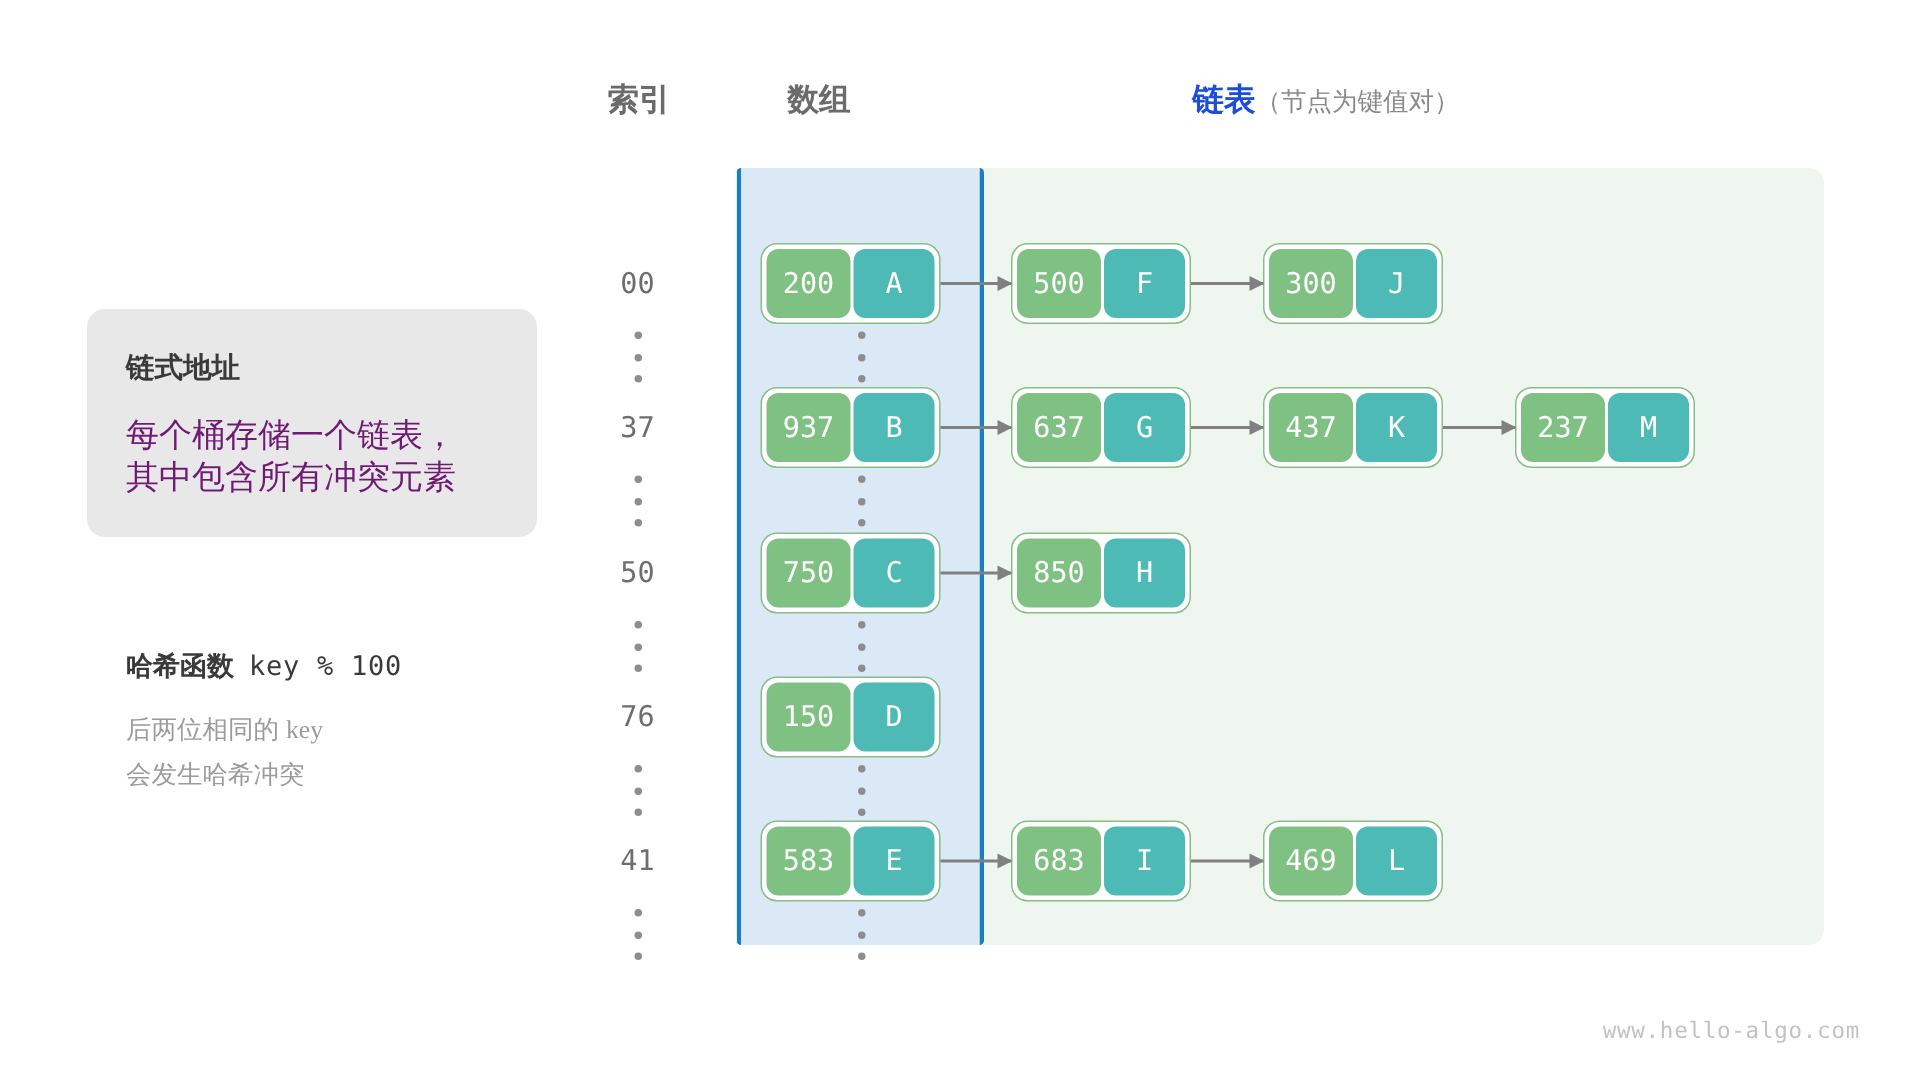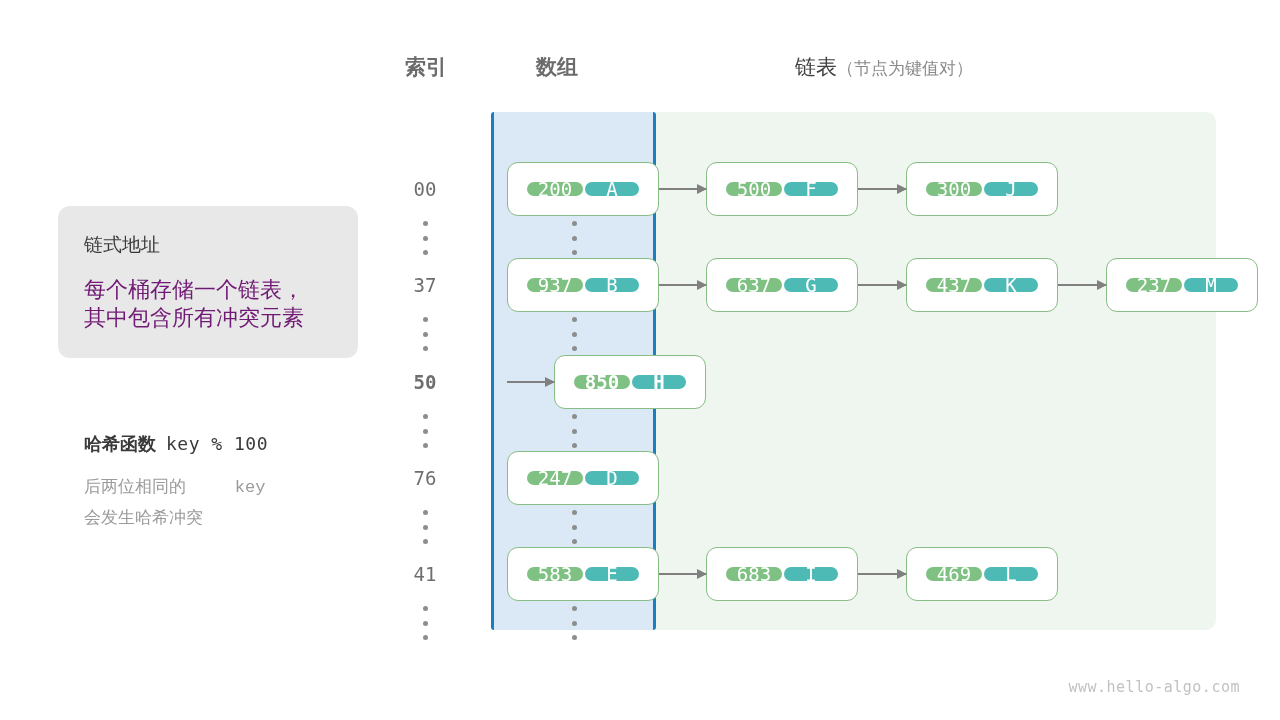--- a/index.html
+++ b/index.html
@@ -25,25 +25,25 @@
   }
   .hdr {
     position: absolute;
     font-size: 21px;
     font-weight: bold;
     color: #6b6b6b;
     white-space: nowrap;
     line-height: 34px;
   }
   .hdr-index { left: 405px; }
-  .hdr-array { left: 536px; }
+  .hdr-array { left: 525px; }
   .hdr-list  { left: 795px; }
   .hdr-list .accent {
-    color: #404040;
-    font-weight: normal;
+    color: #1d4ed8;
+    font-weight: bold;
   }
   .hdr-list .sub {
     color: #8a8a8a;
     font-weight: normal;
     font-size: 17px;
   }
 
   
   .info-card {
     position: absolute;
@@ -51,21 +51,21 @@
     top: 206px;
     width: 300px;
     height: 152px;
     background: #e8e8e8;
     border-radius: 12px;
     box-sizing: border-box;
     padding: 26px 0 0 26px;
   }
   .info-card-title {
     font-size: 19px;
-    font-weight: normal;
+    font-weight: bold;
     color: #3a3a3a;
     margin-bottom: 18px;
   }
   .info-card-line {
     font-size: 22px;
     color: #701a75;
     line-height: 28px;
   }
 
   .note-block {
@@ -86,22 +86,21 @@
     font-weight: normal;
     letter-spacing: 0.5px;
   }
   .note-line {
     font-size: 17px;
     color: #9b9b9b;
     line-height: 30px;
     white-space: nowrap;
   }
   .note-line .mono {
-    font-family: Liberation Mono, monospace;
-    margin-left: 44px;
+    font-family: Liberation Serif, serif;
   }
 
   
   .list-panel {
     position: absolute;
     left: 492px;
     top: 112px;
     width: 724px;
     height: 518px;
     background: #eff5ef;
@@ -154,21 +153,21 @@
     align-items: center;
   }
 
   
   .node {
     display: flex;
     align-items: stretch;
     background: #ffffff;
     border: 1.6px solid #88bd85;
     border-radius: 11px;
-    padding: 19px;
+    padding: 3px;
     box-sizing: border-box;
     height: 54px;
   }
   .node .key {
     background: #7fc183;
     border-radius: 8px;
     min-width: 56px;
     display: flex;
     align-items: center;
     justify-content: center;
@@ -319,35 +318,39 @@
           <div class="key">437</div>
           <div class="val">K</div>
         </div>
         <div class="arrow gap-node"></div>
         <div class="node">
           <div class="key">237</div>
           <div class="val">M</div>
         </div>
       </div>
     </div>
-    <div class="row" style="top: 327px; font-weight: bold;">
+    <div class="row" style="top: 327px;">
       <div class="row-index">50</div>
       <div class="chain">
+        <div class="node">
+          <div class="key">750</div>
+          <div class="val">C</div>
+        </div>
         <div class="arrow gap-bucket"></div>
         <div class="node">
           <div class="key">850</div>
           <div class="val">H</div>
         </div>
       </div>
     </div>
     <div class="row" style="top: 423px;">
       <div class="row-index">76</div>
       <div class="chain">
         <div class="node">
-          <div class="key">247</div>
+          <div class="key">150</div>
           <div class="val">D</div>
         </div>
       </div>
     </div>
     <div class="row" style="top: 519px;">
       <div class="row-index">41</div>
       <div class="chain">
         <div class="node">
           <div class="key">583</div>
           <div class="val">E</div>

